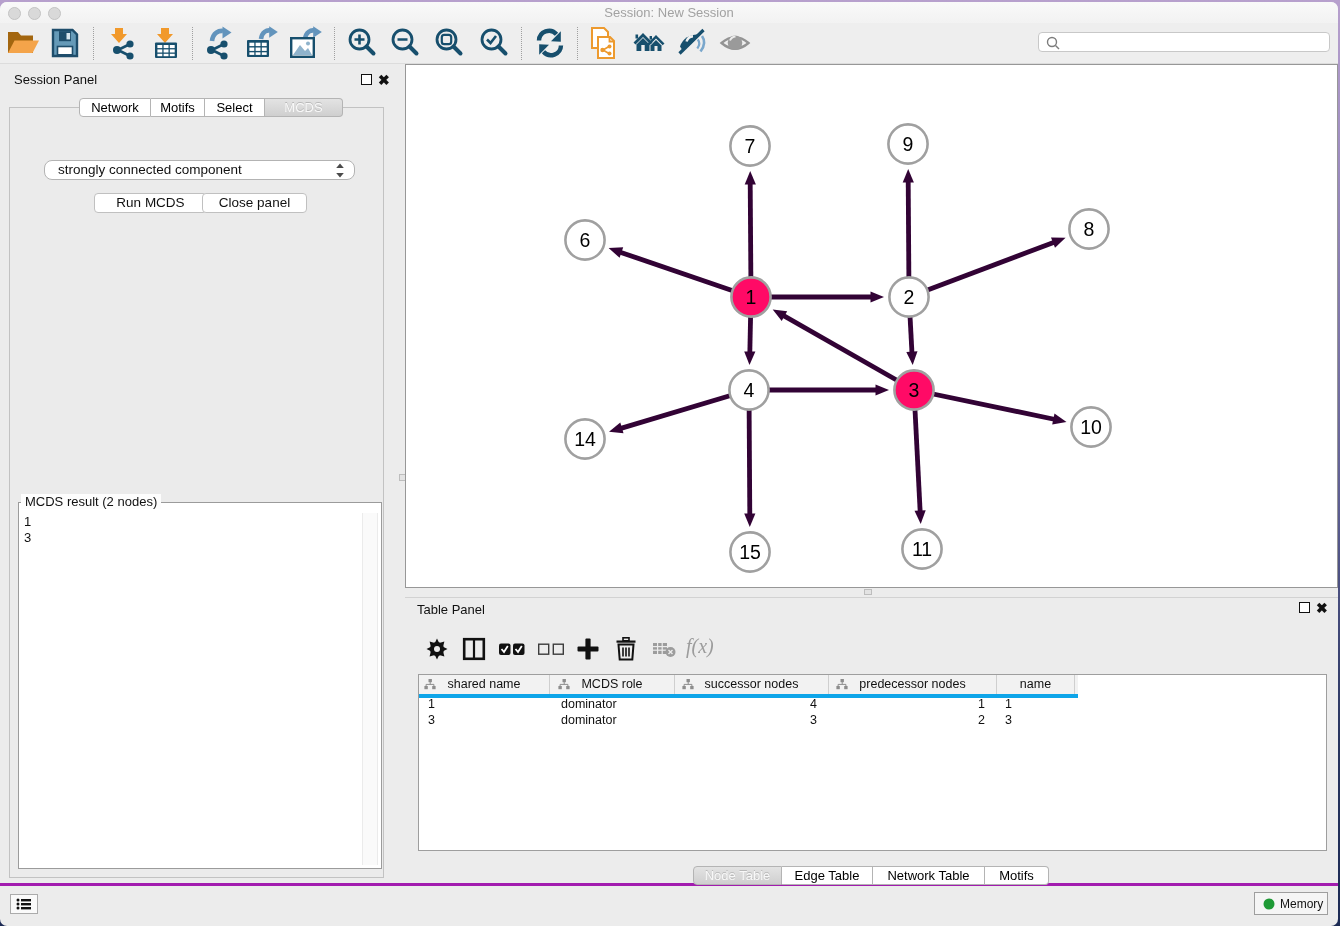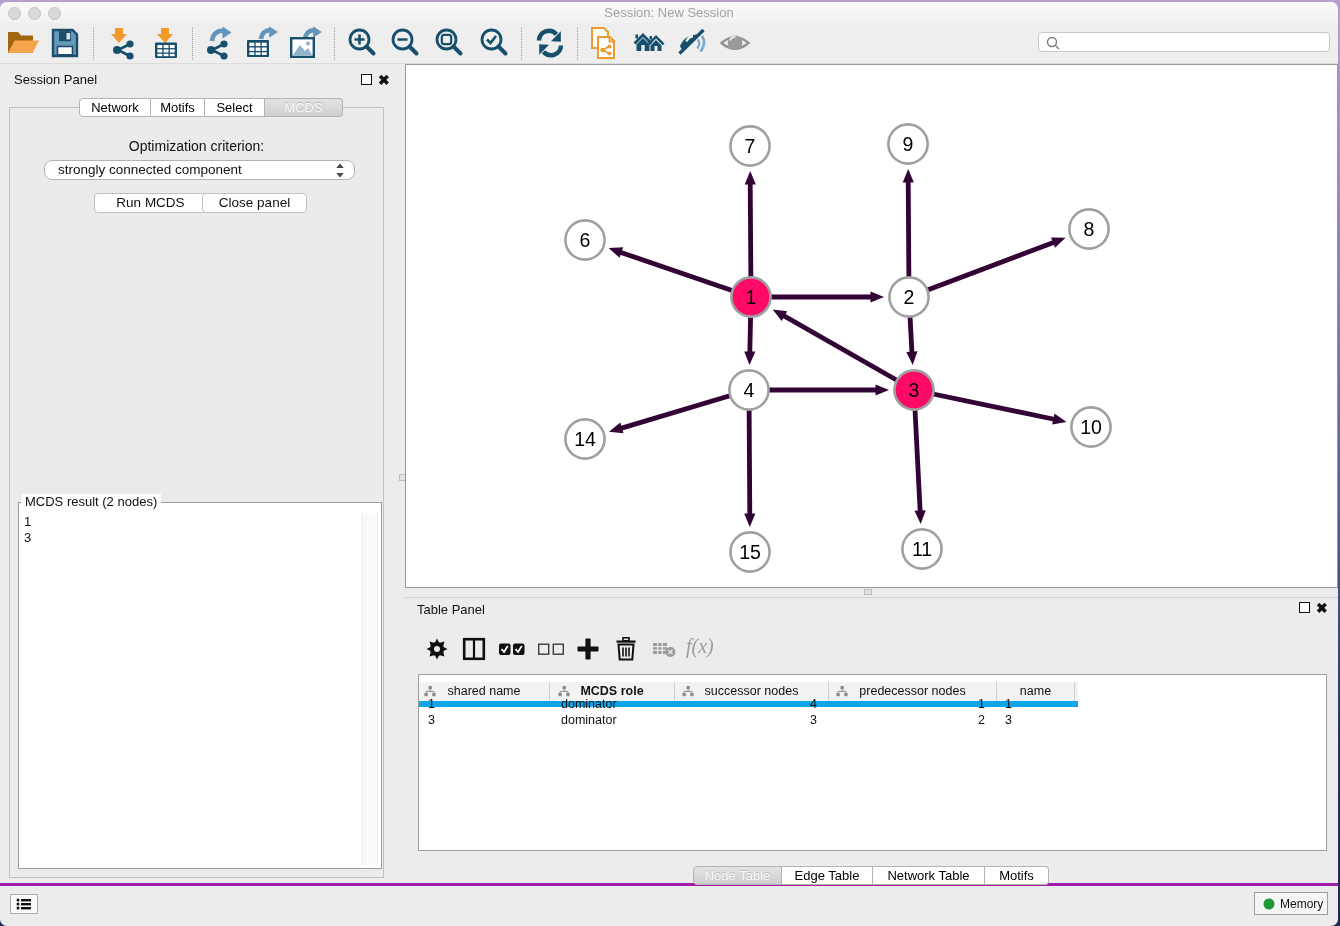--- a/index.html
+++ b/index.html
@@ -59,22 +59,22 @@
     background:linear-gradient(180deg,#f5f5f5 0%,#e8e8e8 55%,#d8d8d8 100%);
     border-bottom:1px solid #a6a6a6;box-sizing:border-box;}
   #ftext{position:absolute;top:4px;left:0;width:100%;text-align:center;font-size:13px;color:#111;}
   #canvas{position:absolute;left:0;top:22px;width:931px;height:500px;background:#fff;}
   
   #tp{position:absolute;left:405px;top:595px;width:933px;height:296px;background:#ececec;
     border-top:1px solid #d2d2d2;}
   #tp-title{position:absolute;left:12px;top:4px;font-size:13px;color:#111;}
   #tbl{position:absolute;left:418px;top:672px;width:909px;height:177px;background:#fff;
     border:1px solid #9e9e9e;box-sizing:border-box;}
-  #thead{position:absolute;left:0;top:7px;width:659px;height:19px;background:#f2f2f2;
-    border-bottom:6px solid #0ea5e9;}
+  #thead{position:absolute;left:0;top:0;width:659px;height:19px;background:#f2f2f2;
+    border-bottom:4px solid #0ea5e9;}
   .th{position:absolute;top:0;height:19px;border-right:1px solid #cfcfcf;box-sizing:border-box;
     font-size:12.5px;color:#111;text-align:center;line-height:19px;}
   .trow{position:absolute;font-size:12.5px;color:#111;height:16px;line-height:16px;}
   
   
   #status{position:absolute;left:0;top:881px;width:1338px;height:33px;background:#ececec;
     border-top:3px solid #a21caf;}
   #listbtn{position:absolute;left:10px;top:8px;width:28px;height:20px;background:#fafafa;
     border:1px solid #ababab;box-sizing:border-box;}
   #membtn{position:absolute;right:10px;top:6px;width:74px;height:23px;background:#f5f5f5;
@@ -239,21 +239,20 @@
   <div id="cp-title">Session Panel</div>
   <div class="floatbtn" style="left:361px;top:72px;"></div>
   <div class="closex" style="left:378px;top:72px;">✖</div>
   <div class="tabrow" style="left:79px;top:96px;">
     <div class="tab first" style="width:72px;">Network</div>
     <div class="tab" style="width:54px;">Motifs</div>
     <div class="tab" style="width:60px;">Select</div>
     <div class="tab sel last" style="width:78px;">MCDS</div>
   </div>
   <div id="cp-content"></div>
-  <div id="optlabel">Optimization criterion:</div>
   <div id="dropdown">strongly connected component
     <svg width="10" height="15" style="position:absolute;right:9px;top:2px;" viewBox="0 0 10 15">
         <polygon points="5,0.5 8.8,5 1.2,5" fill="#4a4a4a"></polygon>
         <polygon points="5,14.5 8.8,10 1.2,10" fill="#4a4a4a"></polygon>
       </svg>
   </div>
   <div class="btn" style="left:94px;top:191px;width:113px;">Run MCDS</div>
   <div class="btn" style="left:202px;top:191px;width:105px;">Close panel</div>
   <div id="grp">
     <div id="grplist">
@@ -385,21 +384,21 @@
           <line x1="10.2" y1="3" x2="10.2" y2="14"></line>
         </g>
       <circle cx="18.5" cy="12" r="5" fill="#9c9c9c"></circle>
       <path d="M16.5 10 l4 4 m0 -4 l-4 4" stroke="#ececec" stroke-width="1.4"></path>
     </svg>
     <div class="abs" style="left:281px;top:37px;width:40px;font-family:'Liberation Serif',serif;font-style:italic;font-size:20px;color:#9c9c9c;">f(x)</div>
   </div>
   <div id="tbl">
     <div id="thead">
       <div class="th" style="left:0;width:131px;">shared name</div>
-      <div class="th" style="left:131px;width:125px;font-weight:bold;">MCDS role</div>
+      <div class="th" style="left:131px;width:125px;">MCDS role</div>
       <div class="th" style="left:256px;width:154px;">successor nodes</div>
       <div class="th" style="left:410px;width:168px;">predecessor nodes</div>
       <div class="th" style="left:578px;width:78px;border-right:1px solid #cfcfcf;">name</div>
       <svg class="abs" style="left:5px;top:4px;" width="12" height="11" viewBox="0 0 12 11">
           <g fill="#8d8d8d">
             <rect x="4.5" y="0" width="3.4" height="3.2"></rect>
             <rect x="0.4" y="7" width="3.4" height="3.2"></rect>
             <rect x="8.2" y="7" width="3.4" height="3.2"></rect>
           </g>
           <g stroke="#8d8d8d" stroke-width="1">

